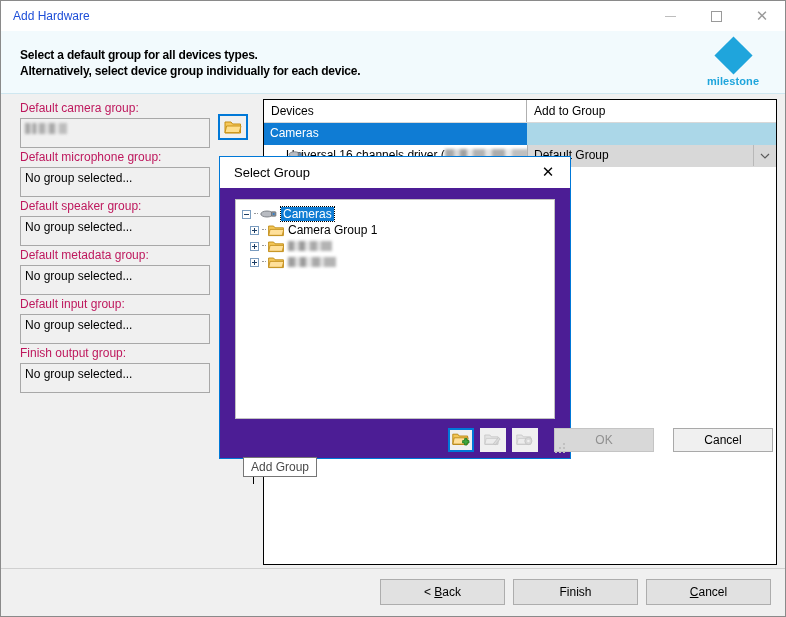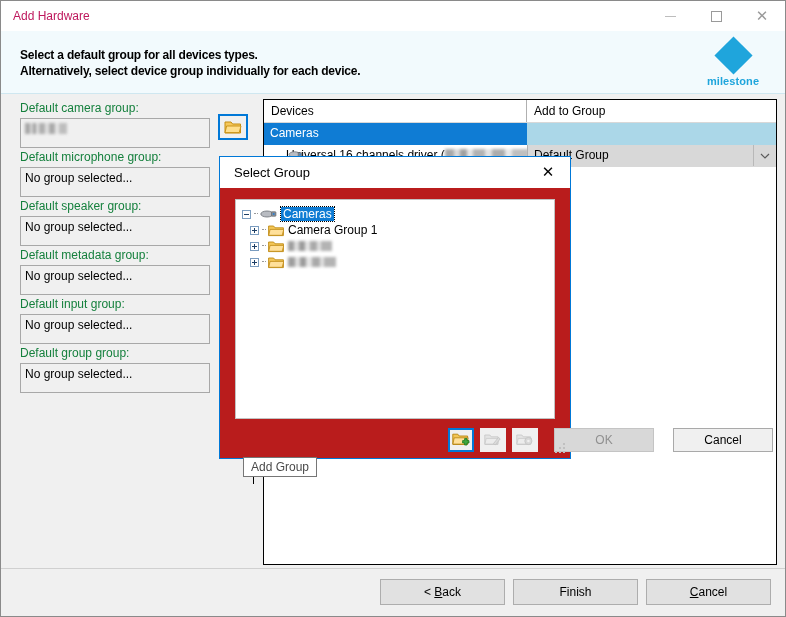--- a/index.html
+++ b/index.html
@@ -28,21 +28,21 @@
   
   #titlebar {
     position: absolute; left: 0; top: 0;
     width: 784px; height: 30px;
     background: #ffffff;
     box-sizing: border-box;
   }
   #title-text {
     position: absolute; left: 12px; top: 8px;
     font-size: 12px;
-    color: #be185d;
+    color: #1d4ed8;
   }
   .win-btn {
     position: absolute; top: 0;
     width: 46px; height: 30px;
     display: flex; align-items: center; justify-content: center;
     color: #9a9a9a;
   }
   #btn-min { right: 92px; }
   #btn-max { right: 46px; }
   #btn-close { right: 0px; }
@@ -94,21 +94,21 @@
   }
 
   
   #left-panel {
     position: absolute; left: 0; top: 94px;
     width: 260px; height: 475px;
     background: #f0f0f0;
   }
   .field-group { position: absolute; left: 19px; width: 190px; }
   .field-label {
-    font-size: 12px; color: #15803d; display: block; margin-bottom: 3px;
+    font-size: 12px; color: #be185d; display: block; margin-bottom: 3px;
   }
   .field-input {
     width: 190px; height: 30px;
     background: #f0f0f0;
     border: 1px solid #a8a8a8;
     box-sizing: border-box;
     font-size: 12px; color: #000;
     padding: 2px 4px;
     line-height: 17px;
     white-space: nowrap; overflow: hidden;
@@ -224,21 +224,21 @@
   #btn-back   { left: 379px; top: 10px; width: 125px; }
   #btn-finish { left: 512px; top: 10px; width: 125px; }
   #btn-cancel { left: 645px; top: 10px; width: 125px; }
   .mn { text-decoration: underline; }
 
   
   #select-group-dialog {
     position: absolute;
     left: 218px; top: 155px;
     width: 352px; height: 303px;
-    background: #b91c1c;
+    background: #4c1d95;
     border: 1px solid #0078d7;
     box-sizing: border-box;
     box-shadow: 0 0 0 0 rgba(0,0,0,0);
   }
   #sg-titlebar {
     position: absolute; left: 0; top: 0;
     width: 350px; height: 31px;
     background: #ffffff;
   }
   #sg-title {
@@ -422,21 +422,21 @@
       <span class="field-label">Default metadata group:</span>
       <div class="field-input">No group selected...</div>
     </div>
 
     <div class="field-group" style="top:202px;">
       <span class="field-label">Default input group:</span>
       <div class="field-input">No group selected...</div>
     </div>
 
     <div class="field-group" style="top:251px;">
-      <span class="field-label">Default group group:</span>
+      <span class="field-label">Finish output group:</span>
       <div class="field-input">No group selected...</div>
     </div>
   </div>
 
   <div id="browse-btn">
     <svg width="18" height="15" viewBox="0 0 18 15">
       <path d="M1 2 L7 2 L8.6 4 L16.5 4 L16.5 13 L1 13 Z" fill="#f5c75b" stroke="#c58e12" stroke-width="1"></path>
       <path d="M2.6 6 L17 6 L15.2 12.6 L1 12.6 Z" fill="#ffdf8c" stroke="#c58e12" stroke-width="0.9"></path>
     </svg>
   </div>

